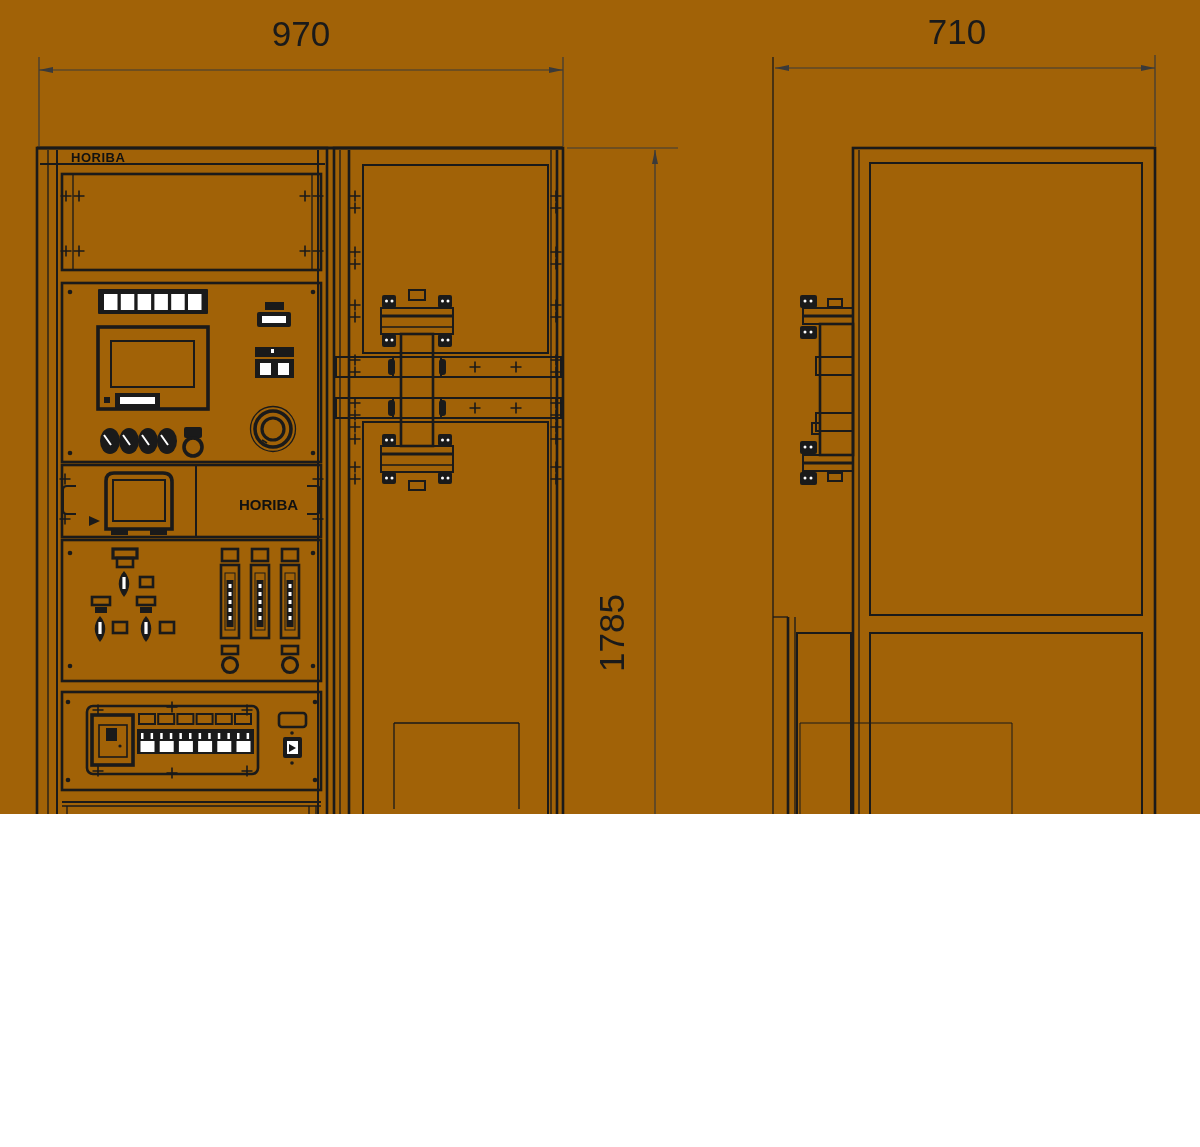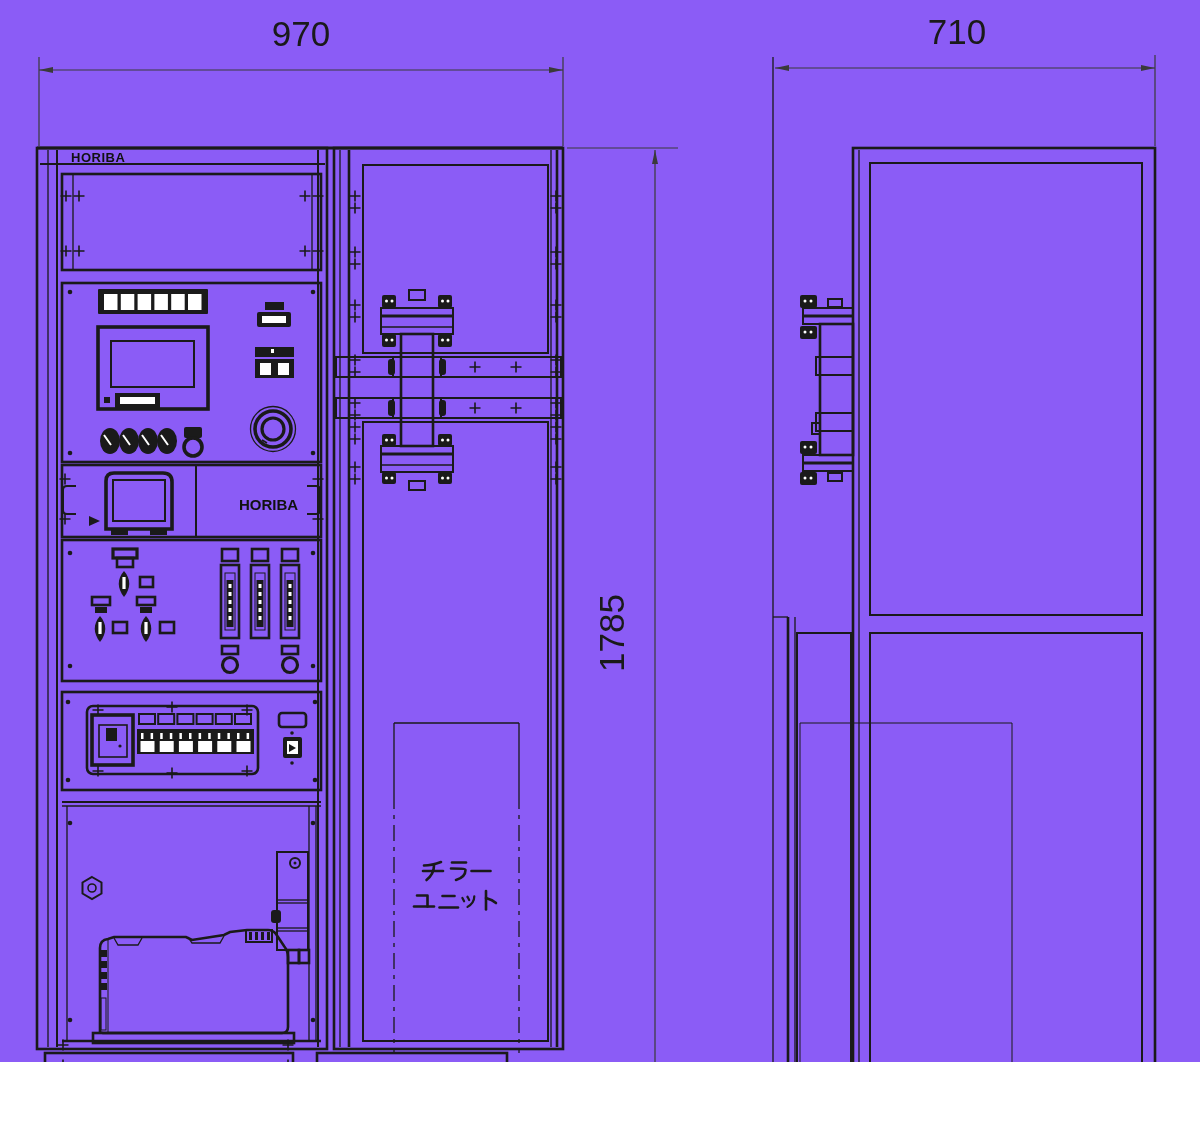--- a/index.html
+++ b/index.html
@@ -1,16 +1,16 @@
 <!DOCTYPE html>
 <html><head>
 <meta charset="utf-8">
 <style>
   html,body{margin:0;padding:0;background:#ffffff;}
-  .page{width:1200px;height:1062px;background:#8b5cf6;position:relative;overflow:hidden;}
+  .page{width:1200px;height:814px;background:#a16207;position:relative;overflow:hidden;}
   svg{display:block;}
   
   .s1{stroke:#1a1a1a;stroke-width:1;fill:none;}
   .s12{stroke:#1a1a1a;stroke-width:1.3;fill:none;}
   .s15{stroke:#1a1a1a;stroke-width:1.6;fill:none;}
   .s2{stroke:#1a1a1a;stroke-width:2;fill:none;}
   .s25{stroke:#1a1a1a;stroke-width:2.6;fill:none;}
   .s3{stroke:#1a1a1a;stroke-width:3.2;fill:none;}
   .s35{stroke:#1a1a1a;stroke-width:3.6;fill:none;}
   .wf{fill:#ffffff;}

